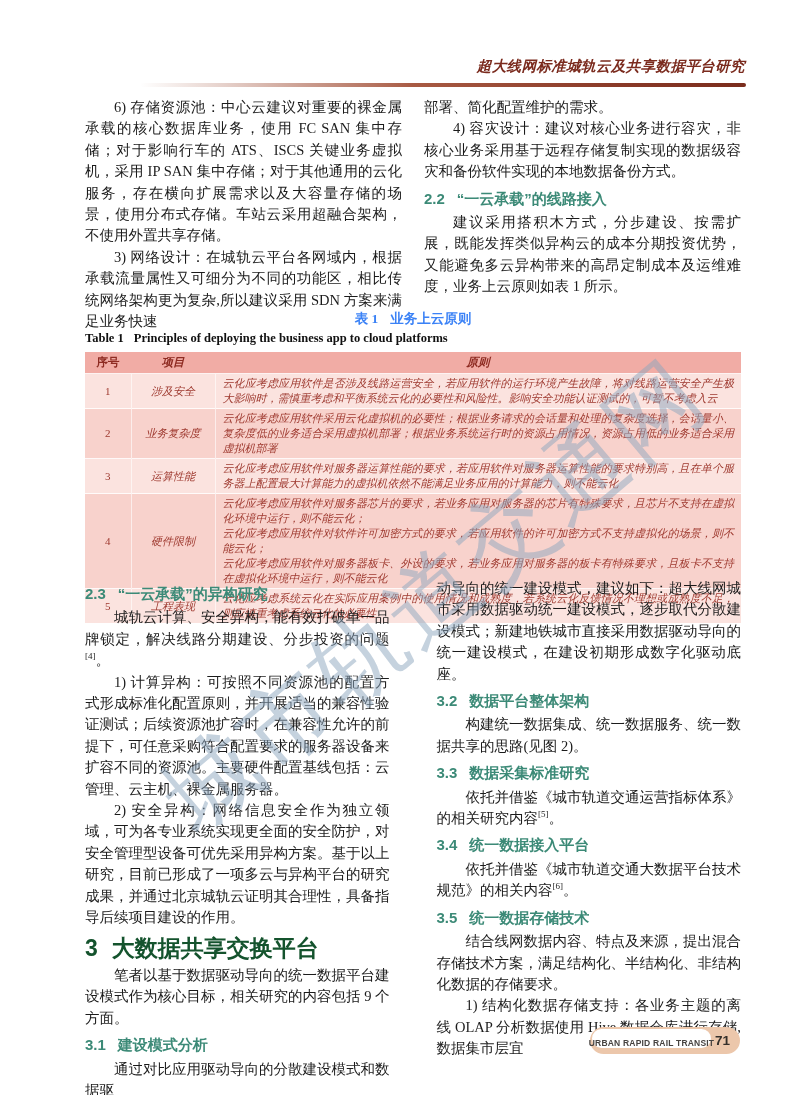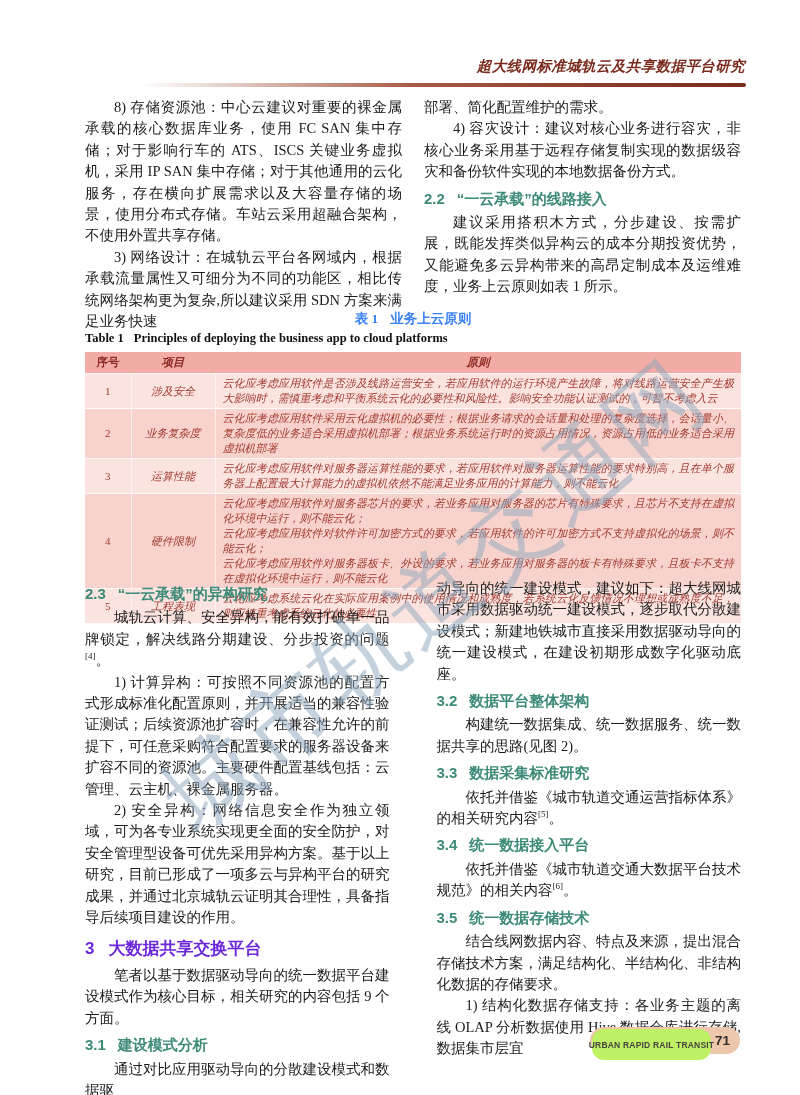--- a/index.html
+++ b/index.html
@@ -18,21 +18,21 @@
   .cols-top{top:97px;}
   .cols-bottom{top:578px;gap:47px;}
   .col{width:317px;font-size:14.5px;line-height:21.4px;text-align:justify;}
   .para{margin:0;text-indent:2em;}
   .cont{margin:0;text-indent:0;}
   sup{font-size:9px;line-height:0;}
 
   .h2{margin:5px 0 3px;color:#3c8a77;font-family:"Liberation Sans", sans-serif;
       font-weight:bold;font-size:15px;text-indent:0;}
   .h2 .num{margin-right:12px;}
-  .h1{margin:9px 0 6px;color:#6d28d9;font-weight:bold;font-size:17px;text-indent:0;}
+  .h1{margin:9px 0 6px;color:#14532d;font-weight:bold;font-size:23px;text-indent:0;}
   .h1 .num{font-family:"Liberation Sans", sans-serif;margin-right:14px;}
 
   
   .table-block{position:absolute;top:310px;left:85px;width:656px;}
   .caption-zh{text-align:center;font-weight:bold;font-size:13.5px;margin:0 0 3px;color:#3b82f6;}
   .caption-zh .cap-label{margin-right:12px;}
   .caption-en{font-weight:bold;font-size:12.5px;margin:0 0 6px;color:#111;}
   .caption-en .cap-label{margin-right:10px;}
   table.cloud-table{width:100%;border-collapse:collapse;font-size:11px;line-height:15px;
       color:#9e392f;font-style:italic;table-layout:fixed;}
@@ -48,38 +48,38 @@
   .cloud-table .clause{text-align:justify;}
 
   
   .watermark{position:absolute;left:100px;top:538px;width:660px;white-space:nowrap;text-align:center;
       font-size:92px;letter-spacing:4px;color:rgba(139,165,189,.5);transform:rotate(-40deg);
       pointer-events:none;z-index:5;font-family:"Liberation Serif", serif;}
 
   
   .footer-badge{position:absolute;top:1027px;right:60px;width:150px;height:27px;
       background:#ecc7ab;border-radius:14px;}
-  .footer-inner{position:absolute;left:2px;top:2px;width:119px;height:31px;background:#bef264;
-      border-radius:12px;display:flex;align-items:center;justify-content:center;}
+  .footer-inner{position:absolute;left:2px;top:2px;width:119px;height:19px;background:#ffffff;
+      border-radius:12px;display:flex;align-items:flex-end;justify-content:center;}
   .footer-inner .jname{font-family:"Liberation Sans", sans-serif;font-size:8.5px;font-weight:bold;
       color:#474340;letter-spacing:.2px;white-space:nowrap;}
   .page-num{position:absolute;right:10px;top:0;height:27px;display:flex;align-items:center;
       font-family:"Liberation Sans", sans-serif;font-weight:bold;font-size:13.5px;color:#35302b;}
 </style>
 </head>
 <body>
 
 <div class="page">
 
   <div class="running-title">超大线网标准城轨云及共享数据平台研究</div>
   <div class="header-rule"></div>
 
   <div class="content-cols cols-top">
     <div class="col">
-      <p class="para">8) 存储资源池：中心云建议对重要的裸金属承载的核心数据库业务，使用 FC SAN 集中存储；对于影响行车的 ATS、ISCS 关键业务虚拟机，采用 IP SAN 集中存储；对于其他通用的云化服务，存在横向扩展需求以及大容量存储的场景，使用分布式存储。车站云采用超融合架构，不使用外置共享存储。</p>
+      <p class="para">6) 存储资源池：中心云建议对重要的裸金属承载的核心数据库业务，使用 FC SAN 集中存储；对于影响行车的 ATS、ISCS 关键业务虚拟机，采用 IP SAN 集中存储；对于其他通用的云化服务，存在横向扩展需求以及大容量存储的场景，使用分布式存储。车站云采用超融合架构，不使用外置共享存储。</p>
       <p class="para">3) 网络设计：在城轨云平台各网域内，根据承载流量属性又可细分为不同的功能区，相比传统网络架构更为复杂,所以建议采用 SDN 方案来满足业务快速</p>
     </div>
     <div class="col">
       <p class="cont">部署、简化配置维护的需求。</p>
       <p class="para">4) 容灾设计：建议对核心业务进行容灾，非核心业务采用基于远程存储复制实现的数据级容灾和备份软件实现的本地数据备份方式。</p>
       <p class="h2"><span class="num">2.2</span><span>“一云承载”的线路接入</span></p>
       <p class="para">建议采用搭积木方式，分步建设、按需扩展，既能发挥类似异构云的成本分期投资优势，又能避免多云异构带来的高昂定制成本及运维难度，业务上云原则如表 1 所示。</p>
     </div>
   </div>
 

